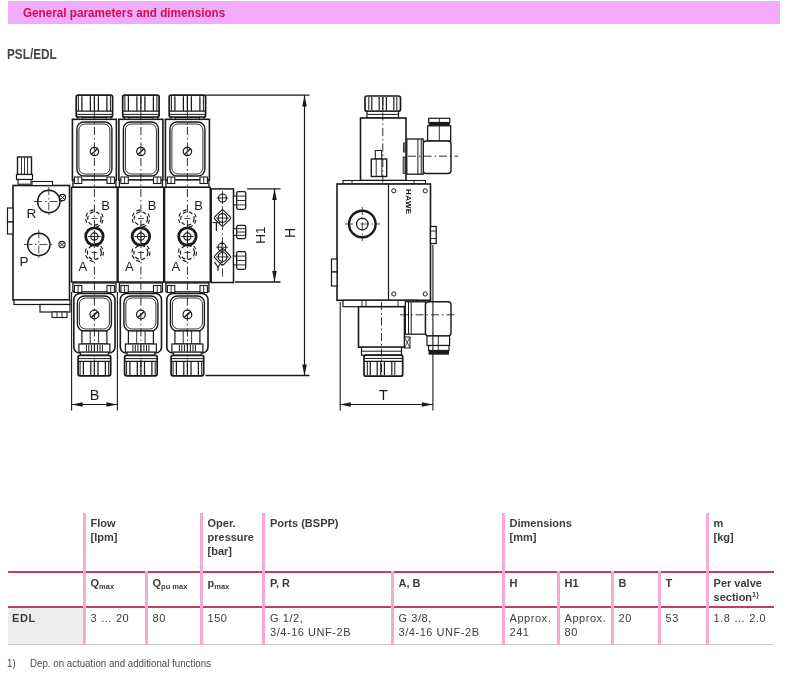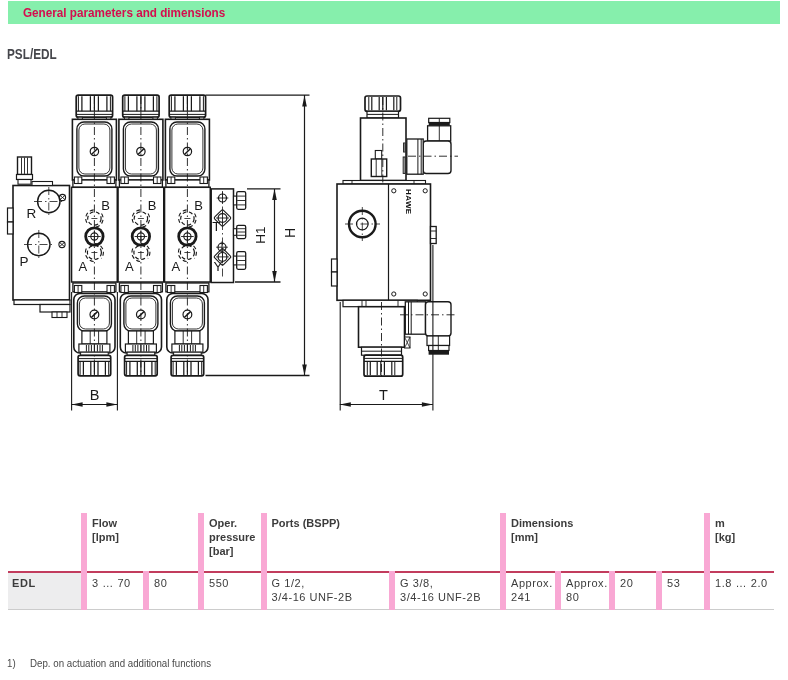--- a/index.html
+++ b/index.html
@@ -1,21 +1,21 @@
 <!DOCTYPE html>
 <html><head><meta charset="utf-8">
 <style>
 * { margin:0; padding:0; box-sizing:border-box; }
 body { width:788px; height:680px; background:#fff; font-family:"Liberation Sans", sans-serif; position:relative; overflow:hidden; }
-.headbar { position:absolute; left:8px; top:1px; width:772px; height:23px; background:#86efac; }
+.headbar { position:absolute; left:8px; top:1px; width:772px; height:23px; background:#f0abfc; }
 .headbar span { position:absolute; left:15px; top:4px; font-size:13px; font-weight:bold; color:#d40d4e; display:inline-block; transform:scaleX(0.9); transform-origin:left center; white-space:nowrap; }
 .ptitle { position:absolute; left:7px; top:44.5px; font-size:15.5px; font-weight:bold; color:#45464b; transform:scaleX(0.76); transform-origin:left center; white-space:nowrap; }
 svg.draw { position:absolute; left:0; top:0; }
 table { position:absolute; left:8px; top:513px; width:765.5px; border-collapse:collapse; table-layout:fixed; font-size:11px; color:#3c3c3c; }
-td { vertical-align:top; padding:3px 0 0 5px; border-left:6px solid #f9a8d4; line-height:14px; }
+td { vertical-align:top; padding:3px 0 0 5px; border-left:3px solid #f9a8d4; line-height:14px; }
 td.nb { border-left:none; }
 tr.h1 td { height:59px; font-weight:bold; }
 tr.h2 td { height:34px; font-weight:bold; }
 tr.h1 { border-bottom:2px solid #c23c5d; }
 tr.h2 { border-bottom:2px solid #c23c5d; }
 tr.data { border-bottom:1px solid #cccccc;padding-left:16px; }
 tr.data td { height:37px; letter-spacing:0.55px; }
 sub { font-size:7.5px; vertical-align:baseline; position:relative; top:2px; }
 sup { font-size:7.5px; vertical-align:baseline; position:relative; top:-4px; }
 .edl { background:#ededee; font-weight:bold; padding-left:4px; }
@@ -417,25 +417,38 @@
     </colgroup>
 <tbody>
       <tr class="h1">
  <td class="nb"></td>
  <td colspan="2">Flow<br>[lpm]</td>
  <td>Oper.<br>pressure<br>[bar]</td>
  <td colspan="2">Ports (BSPP)</td>
  <td colspan="4">Dimensions<br>[mm]</td>
  <td>m<br>[kg]</td>
 </tr>
+<tr class="h2">
+ <td class="nb"></td>
+ <td>Q<sub>max</sub></td>
+ <td>Q<sub>pu max</sub></td>
+ <td>p<sub>max</sub></td>
+ <td>P, R</td>
+ <td>A, B</td>
+ <td>H</td>
+ <td>H1</td>
+ <td>B</td>
+ <td>T</td>
+ <td>Per valve<br>section<sup>1)</sup></td>
+</tr>
 <tr class="data">
  <td class="nb edl">EDL</td>
- <td>3 … 70</td>
+ <td>3 … 20</td>
  <td>80</td>
- <td>550</td>
+ <td>150</td>
  <td>G 1/2,<br>3/4-16 UNF-2B</td>
  <td>G 3/8,<br>3/4-16 UNF-2B</td>
  <td>Approx.<br>241</td>
  <td>Approx.<br>80</td>
  <td>20</td>
  <td>53</td>
  <td>1.8 … 2.0</td>
 </tr>
 </tbody>
   </table>

